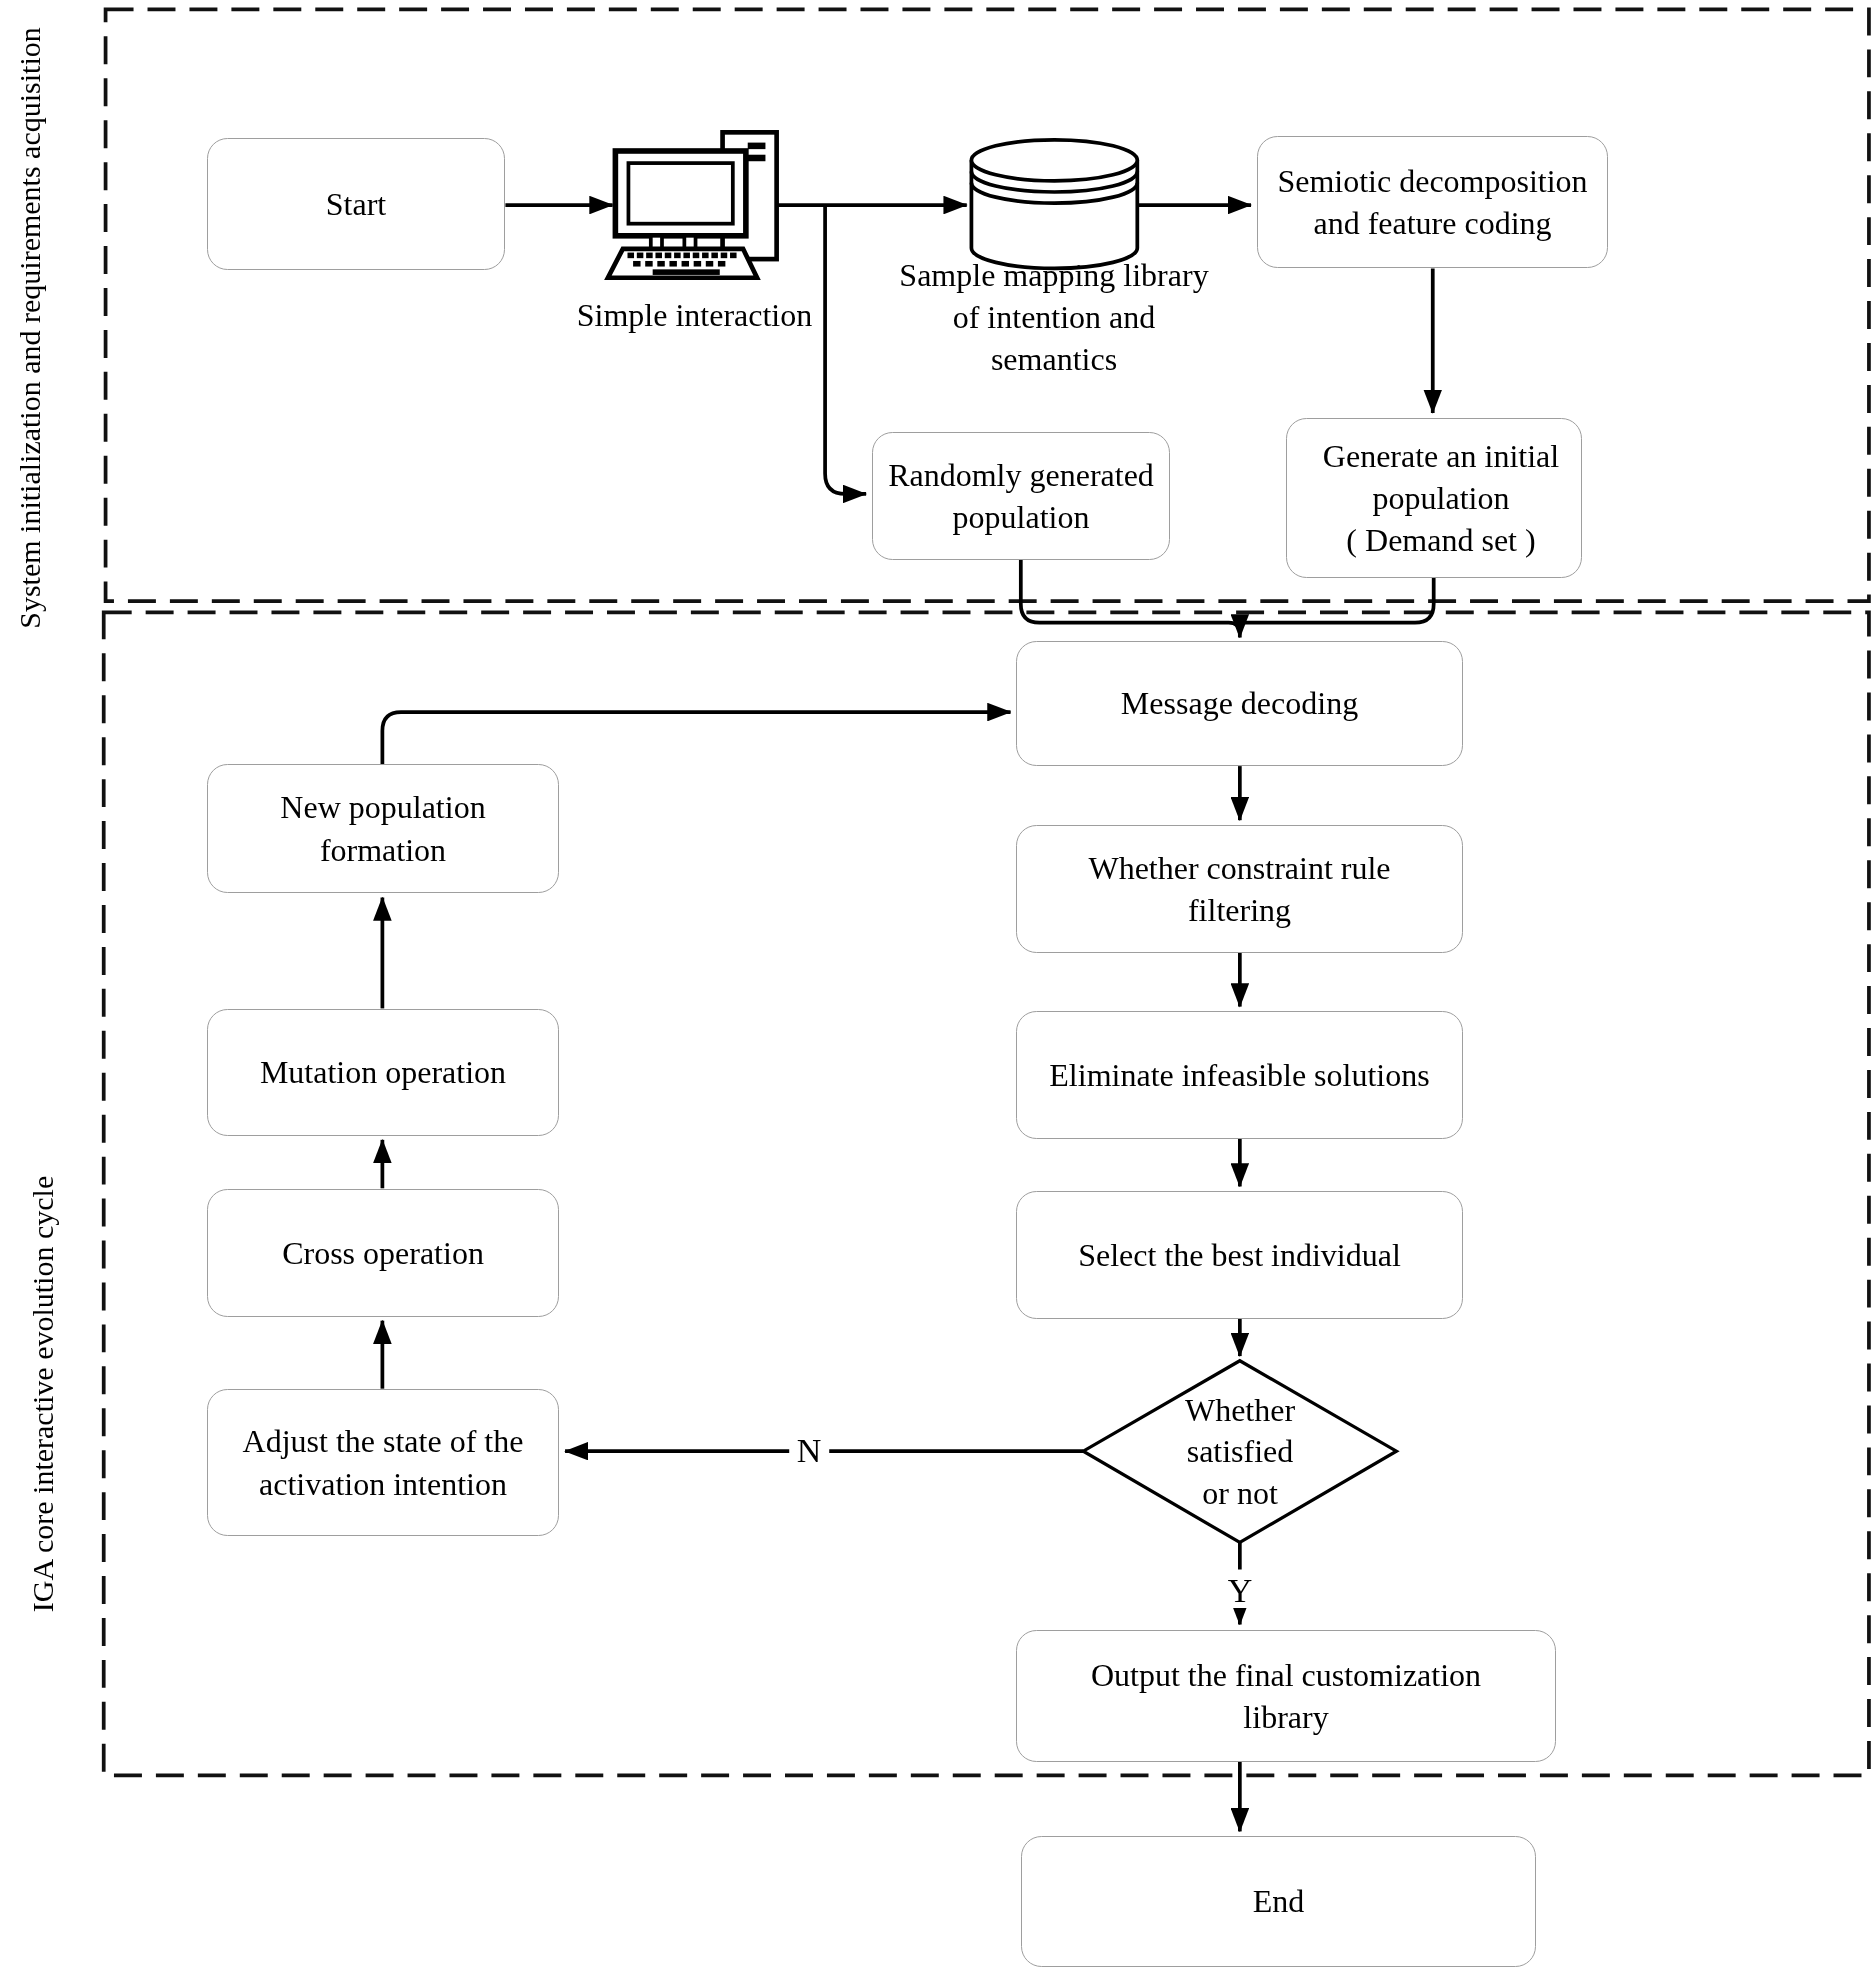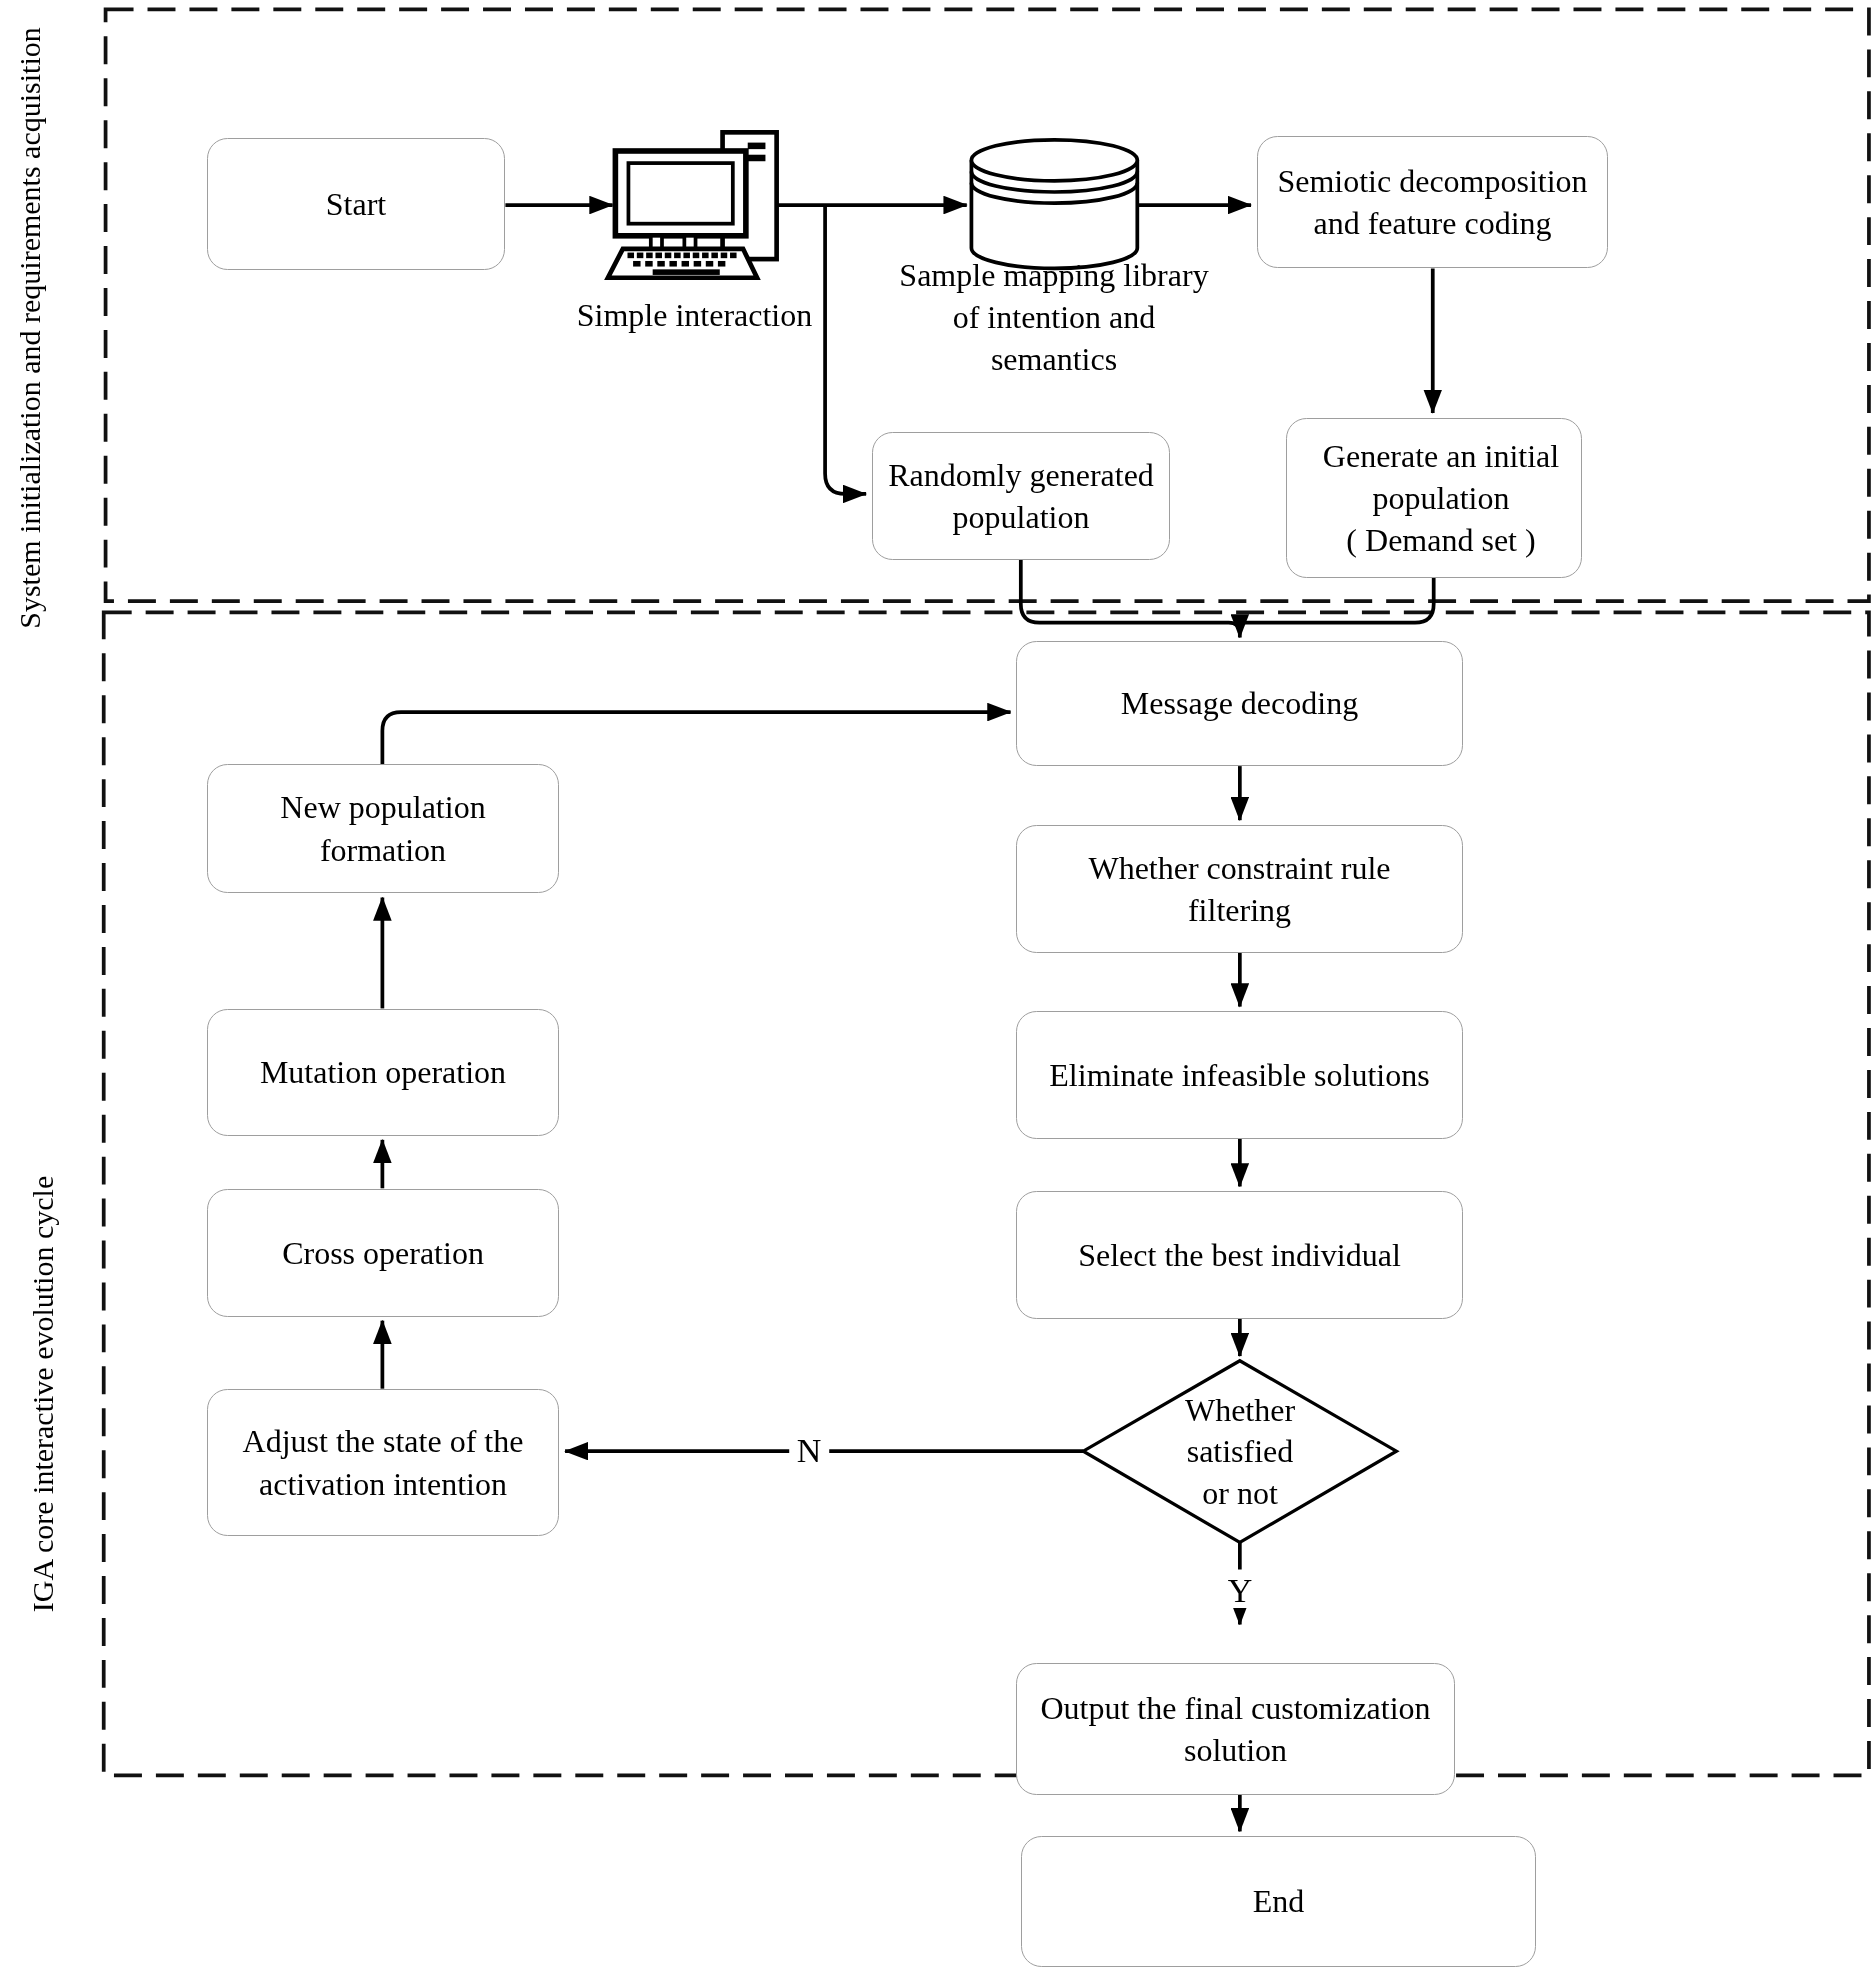--- a/index.html
+++ b/index.html
@@ -188,23 +188,23 @@
   <div class="node" style="left:1016px;top:1191px;width:447px;height:128px;">
     <div>Select the best individual</div>
   </div>
 
   <div class="diamond-text" style="left:1100px;top:1380px;width:280px;height:144px;">
     <div>Whether</div>
     <div>satisfied</div>
     <div>or not</div>
   </div>
 
-  <div class="node" style="left:1016px;top:1630px;width:439px;height:132px;margin-top:33px;">
+  <div class="node" style="left:1016px;top:1630px;width:540px;height:132px;">
     <div>Output the final customization</div>
-    <div>solution</div>
+    <div>library</div>
   </div>
 
   <div class="node" style="left:1021px;top:1836px;width:515px;height:131px;">
     <div>End</div>
   </div>
 
   <div class="node" style="left:207px;top:764px;width:352px;height:129px;">
     <div>New population</div>
     <div>formation</div>
   </div>

